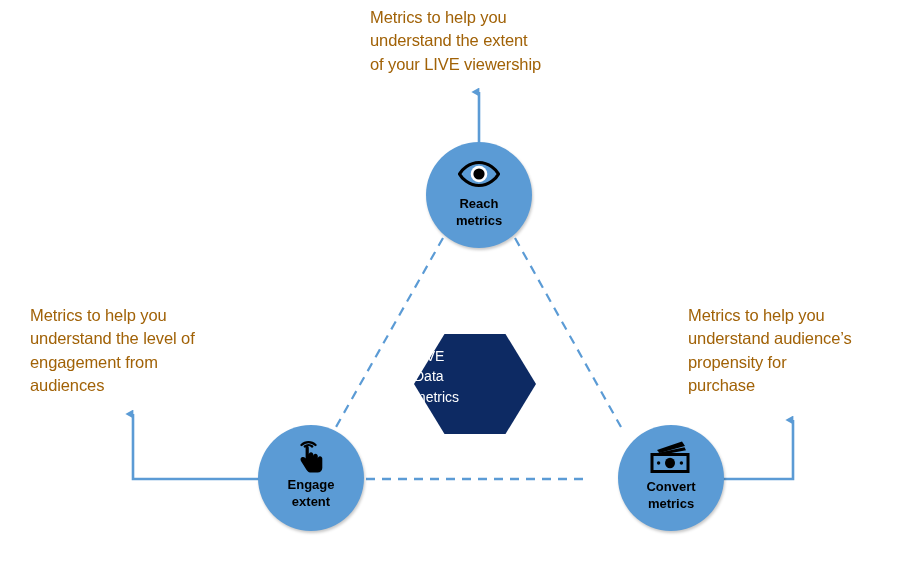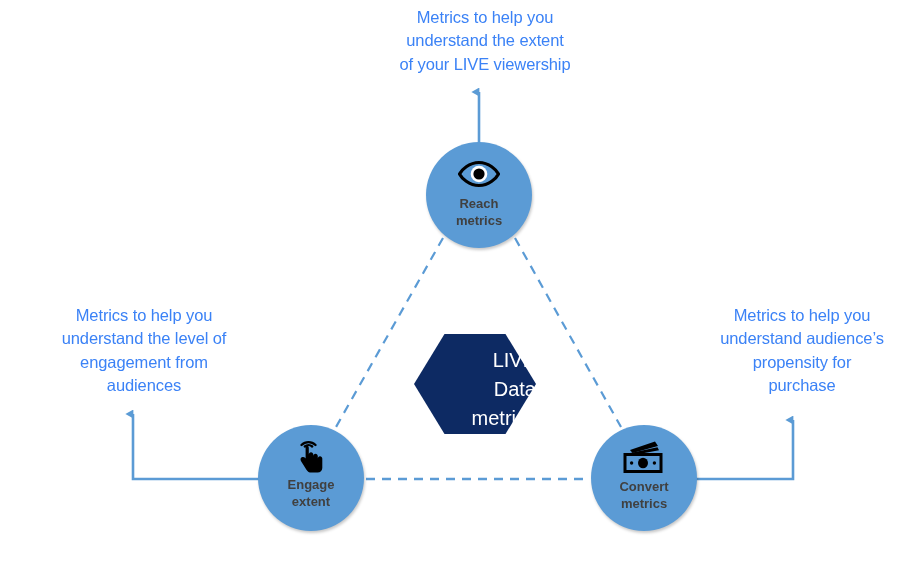--- a/index.html
+++ b/index.html
@@ -23,24 +23,24 @@
   }
   svg.lines {
     position: absolute;
     left: 0; top: 0;
     width: 921px;
     height: 586px;
     pointer-events: none;
   }
   .callout {
     position: absolute;
-    text-align: center;
+    text-align: left;
     font-size: 16.5px;
     line-height: 1.42;
-    color: #3b82f6;
+    color: #a16207;
     white-space: pre-line;
     letter-spacing: -0.1px;
   }
   #callout-reach {
     left: 370px;
     top: 6px;
     width: 230px;
   }
   #callout-engage {
     left: 30px;
@@ -68,40 +68,40 @@
     width: 106px;
     height: 106px;
   }
   #node-engage {
     left: 258px;
     top: 425px;
     width: 106px;
     height: 106px;
   }
   #node-convert {
-    left: 591px;
+    left: 618px;
     top: 425px;
     width: 106px;
     height: 106px;
   }
   .node-icon {
     margin-top: 12px;
     height: 40px;
     display: flex;
     align-items: center;
     justify-content: center;
   }
   #node-engage .node-icon { margin-top: 10px; }
   #node-convert .node-icon { margin-top: 12px; }
   .node-label {
     margin-top: 1px;
     font-size: 13px;
     font-weight: bold;
     line-height: 1.33;
-    color: #404040;
+    color: #000000;
     text-align: center;
     white-space: pre-line;
   }
   #hexagon {
     position: absolute;
     left: 414px;
     top: 334px;
     width: 122px;
     height: 100px;
   }
@@ -112,23 +112,23 @@
     height: 100px;
     background: #0d2a63;
     clip-path: polygon(25% 0%, 75% 0%, 100% 50%, 75% 100%, 25% 100%, 0% 50%);
     filter: drop-shadow(2px 3px 3px rgba(0,0,0,0.28));
   }
   #hexagon .hex-label {
     position: absolute;
     left: 0;
     top: 12px;
     width: 122px;
-    text-align: right;
+    text-align: left;
     color: #ffffff;
-    font-size: 20px;
+    font-size: 14px;
     line-height: 1.45;
     white-space: pre-line;
   }
 </style>
 </head>
 <body>
 
 <div id="canvas">
 
   <svg class="lines" viewBox="0 0 921 586" xmlns="http://www.w3.org/2000/svg">

